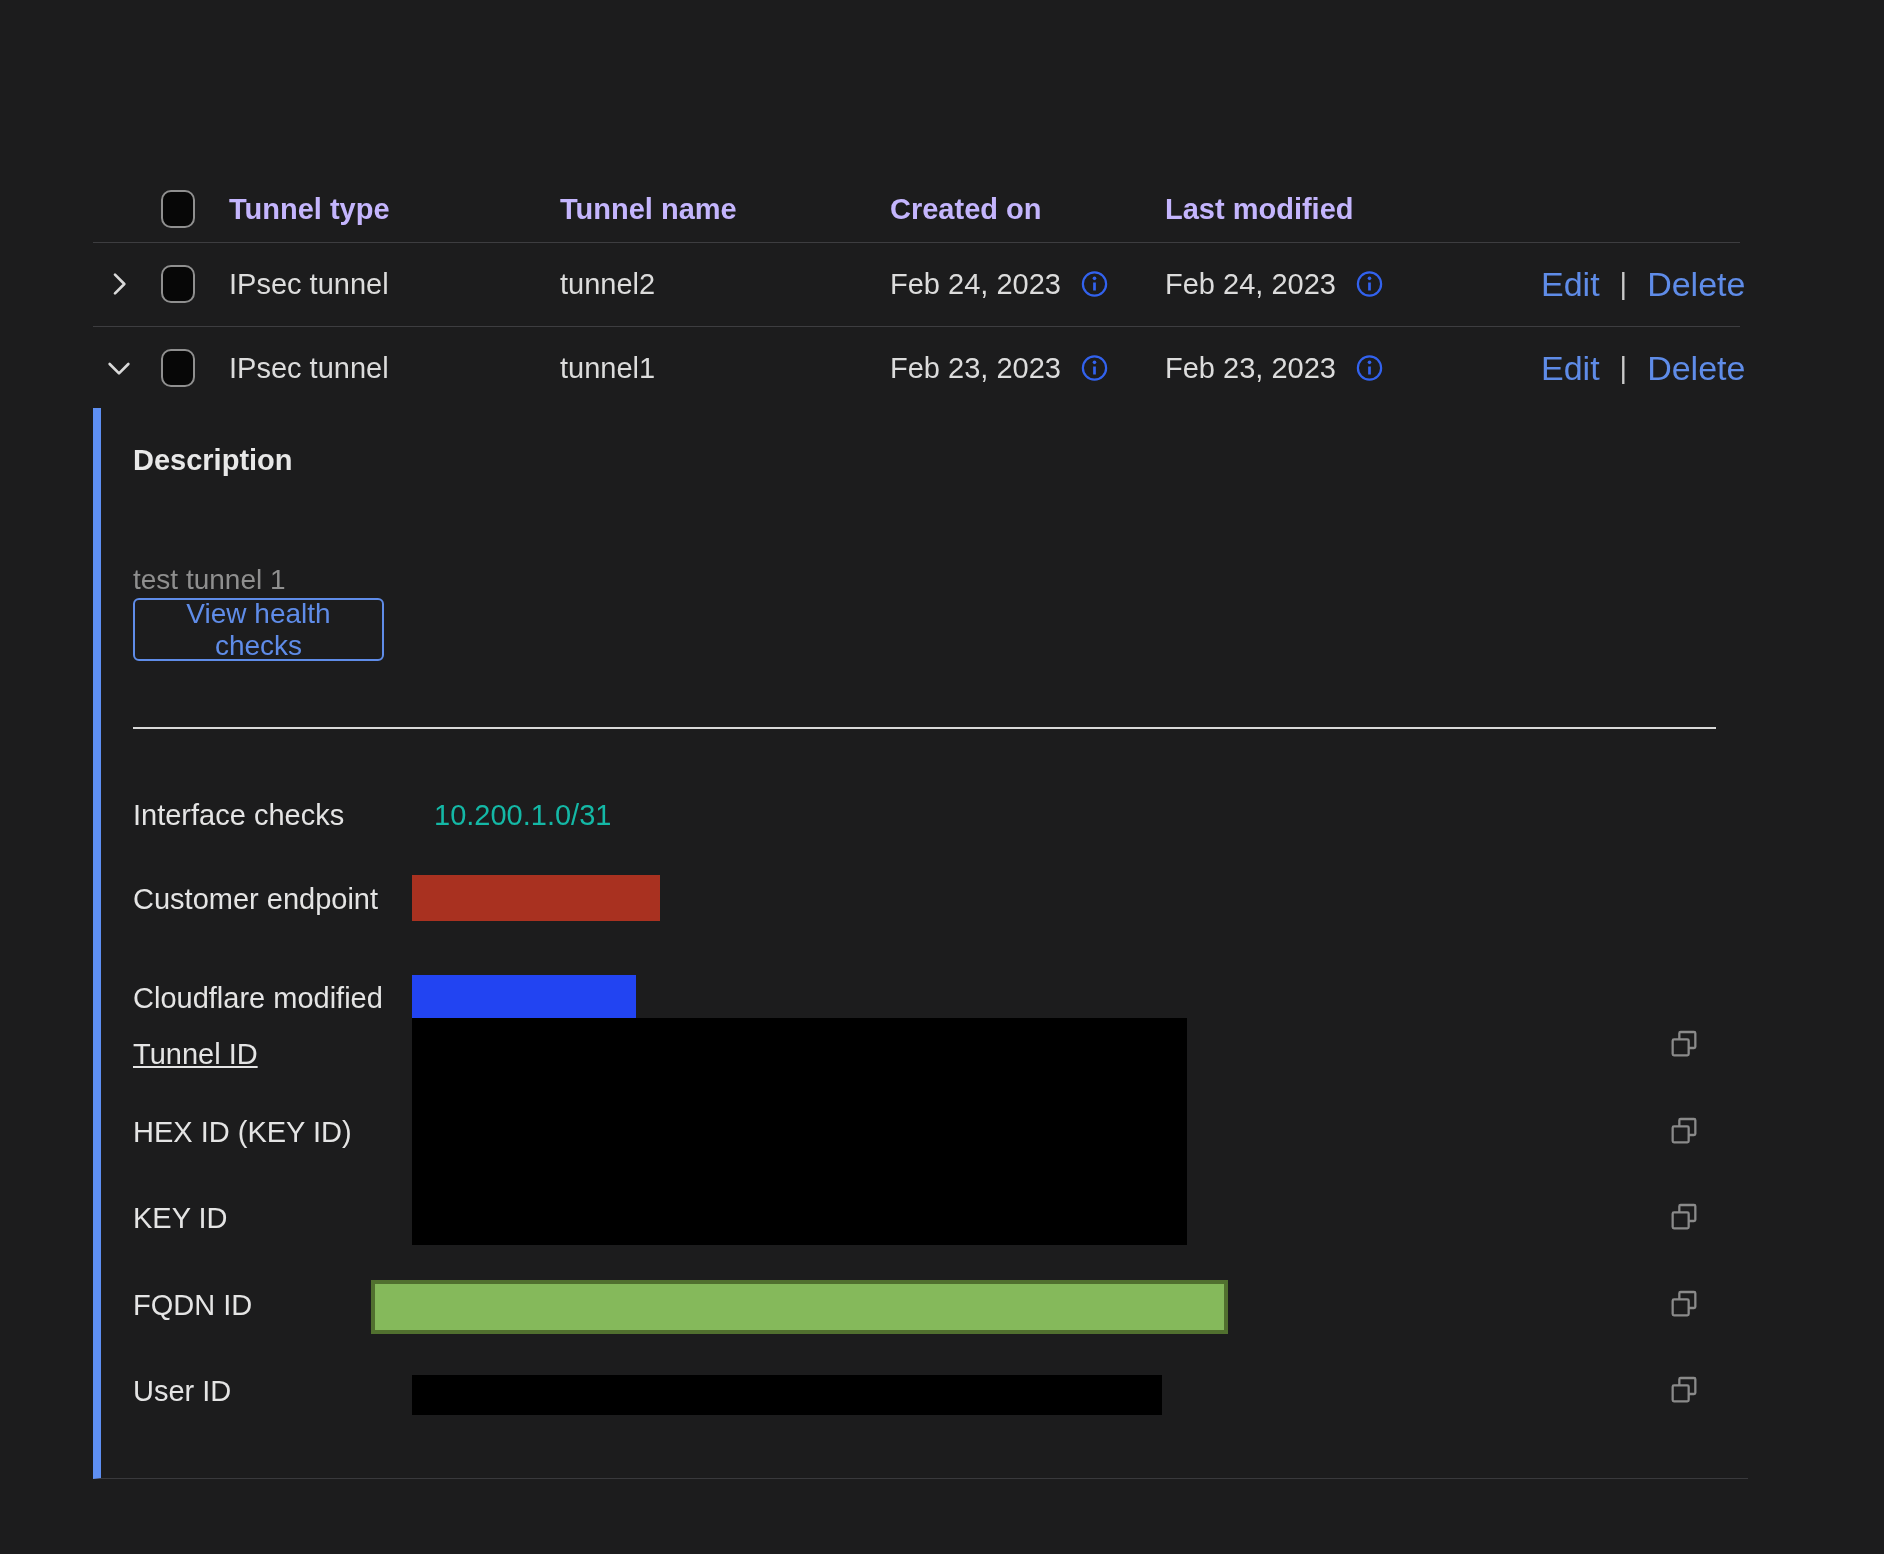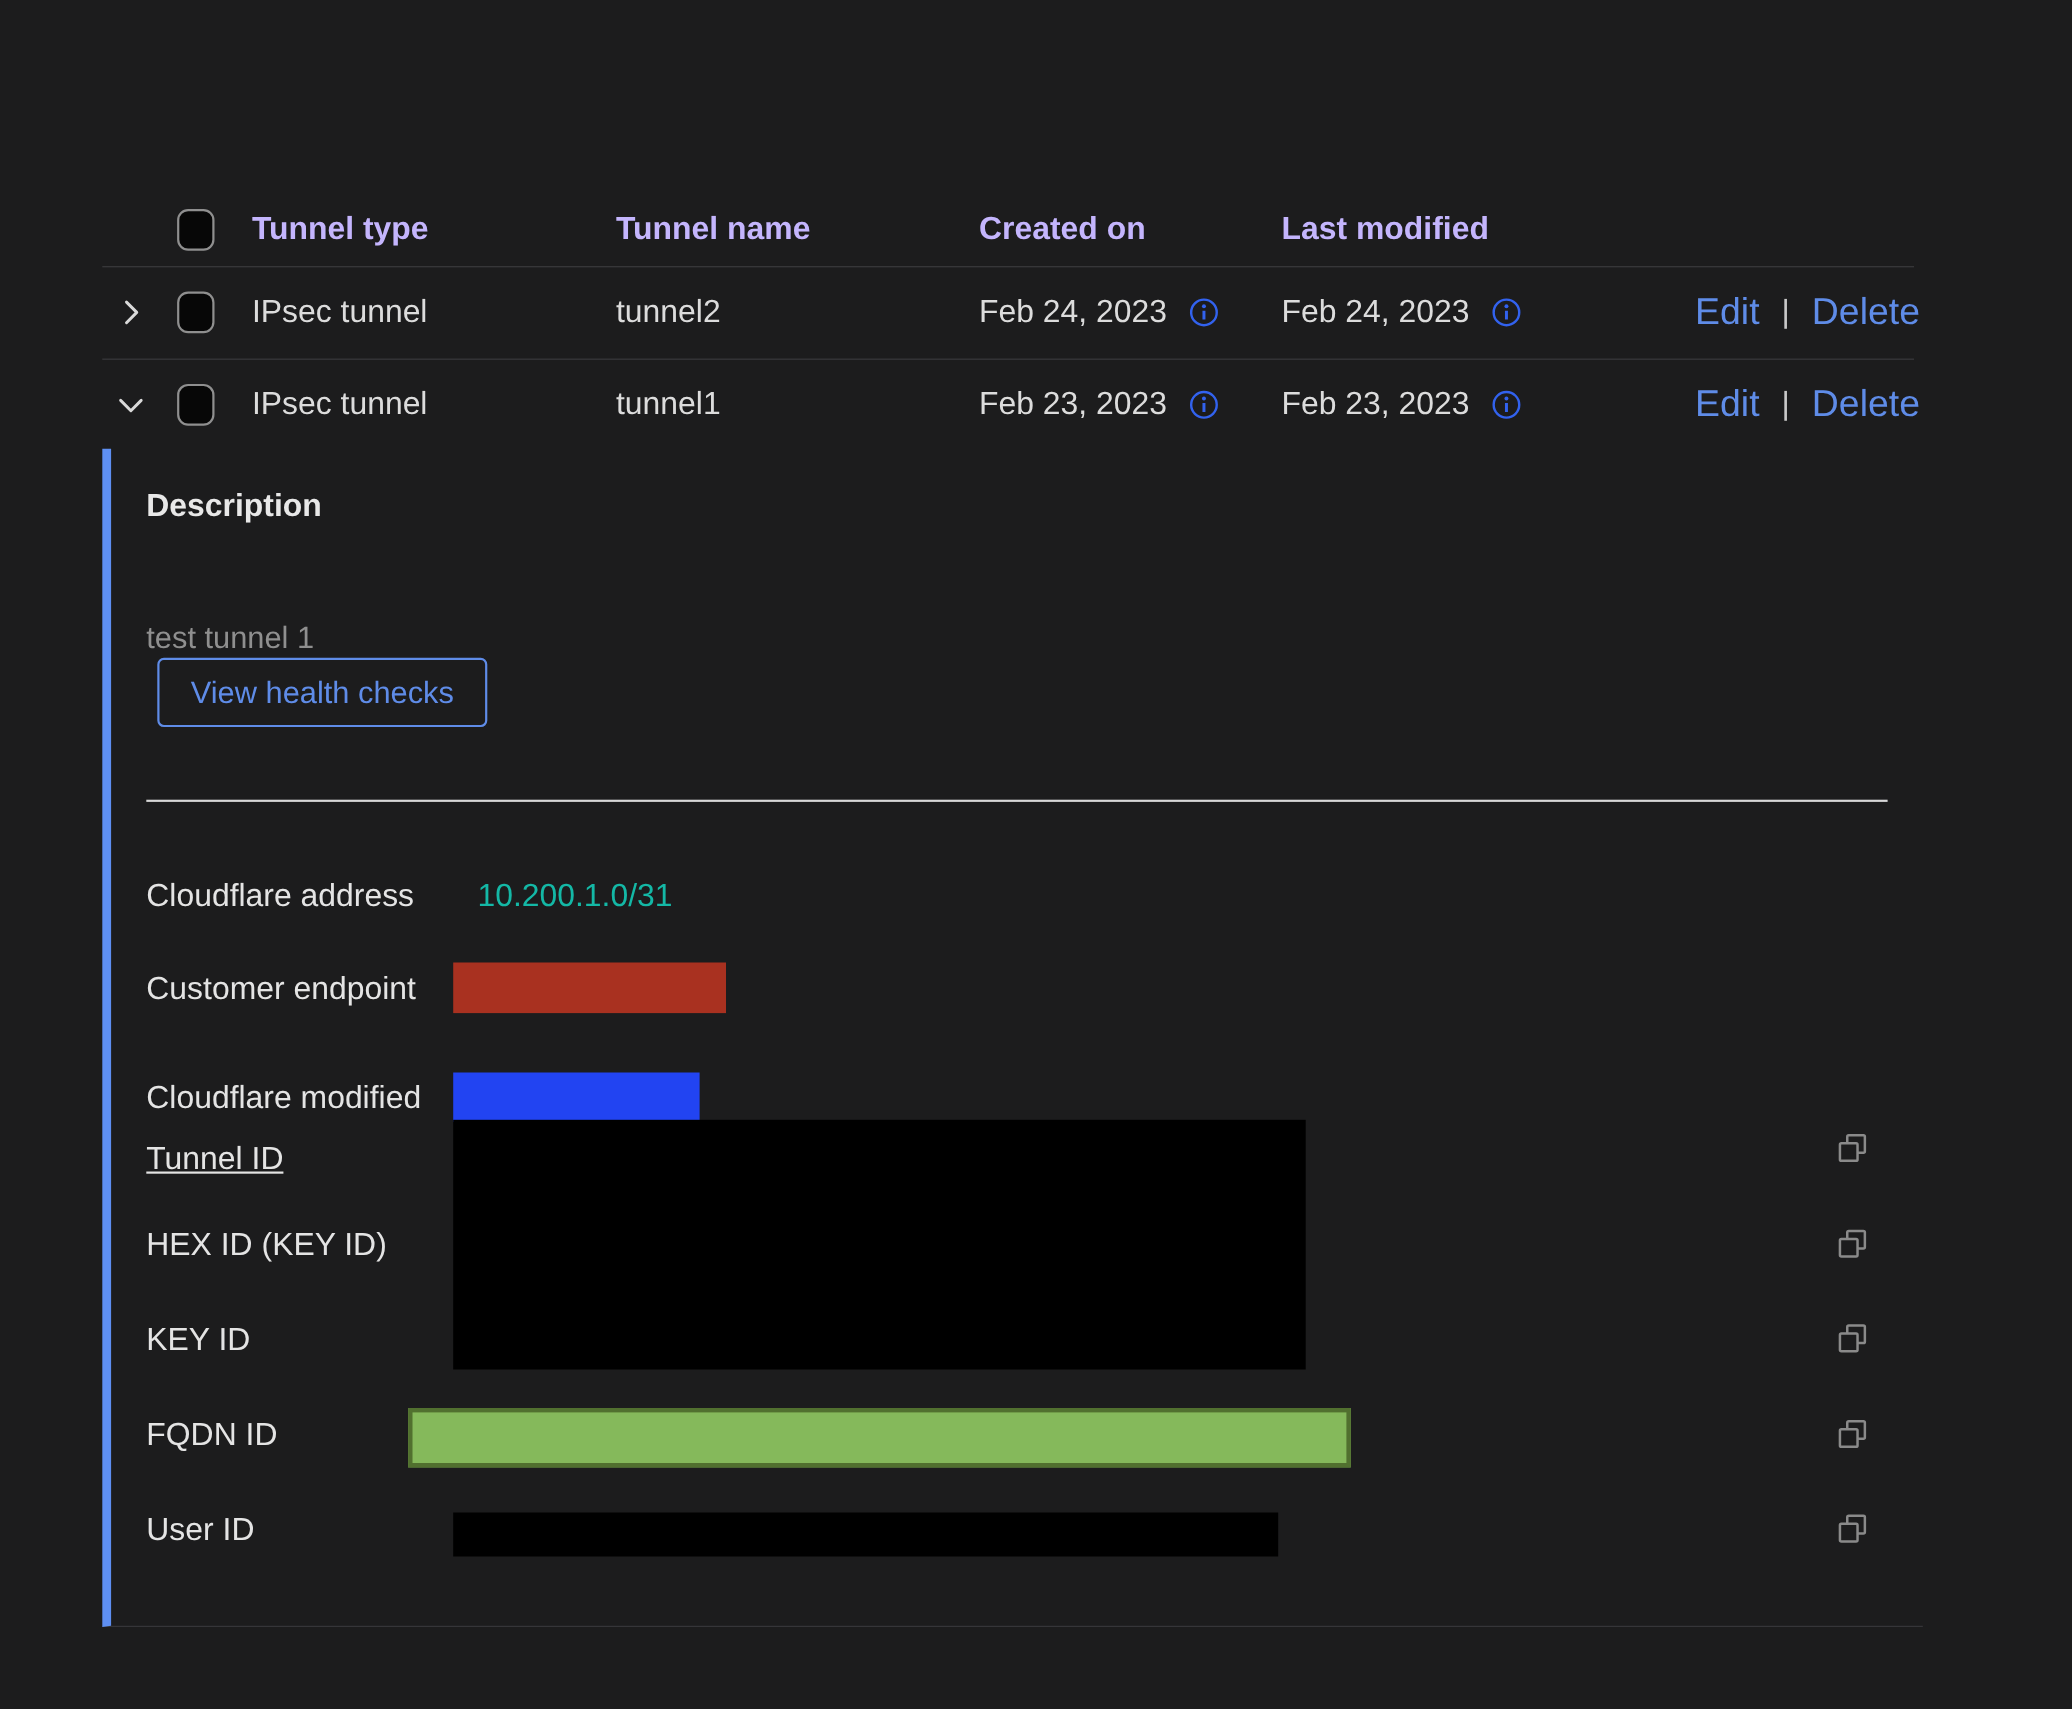--- a/index.html
+++ b/index.html
@@ -82,28 +82,28 @@
     width:1647px;height:1070px;
     border-left:8px solid var(--strip);
     border-bottom:1px solid #39393c;
     box-sizing:content-box;
   }
   .expanded .abs{position:absolute;}
   .desc-label{left:32px;top:36px;font-size:29px;font-weight:600;color:#e8e8e8;text-align:center;}
   .desc-value{left:32px;top:120px;font-size:28px;color:var(--muted);margin-top:36px;}
   .health-btn{
     left:32px;top:190px;
-    width:300px;height:63px;
+    width:251px;height:63px;
     background:transparent;
     border:2px solid var(--accent);
     border-radius:6px;
     color:var(--accent);
     font-size:28px;font-family:inherit;
     display:flex;align-items:center;justify-content:center;
-    cursor:pointer;box-sizing:border-box;margin-left:10px;
+    cursor:pointer;box-sizing:border-box;
   }
   .light-divider{
     left:32px;top:319px;width:1583px;height:2px;background:#d8d8d8;
   }
   .field-label{font-size:29px;color:var(--text);white-space:nowrap;}
   .field-value{font-size:29px;color:#14b8a6;white-space:nowrap;}
   .redact{box-sizing:border-box;}
   .redact-red{left:311px;top:467px;width:248px;height:46px;background:var(--red);}
   .redact-blue{left:311px;top:567px;width:224px;height:45px;background:var(--blue);}
   .redact-black-big{left:311px;top:610px;width:775px;height:227px;background:#000;}
@@ -198,21 +198,21 @@
       <a class="link">Delete</a>
     </div>
   </div>
 
   <div class="expanded">
     <div class="abs desc-label">Description</div>
     <div class="abs desc-value">test tunnel 1</div>
     <button class="abs health-btn">View health checks</button>
     <div class="abs light-divider"></div>
 
-    <div class="abs field-label" style="left:32px;top:391px;">Cloudflare address</div>
+    <div class="abs field-label" style="left:32px;top:391px;">Interface checks</div>
     <div class="abs field-value" style="left:333px;top:391px;">10.200.1.0/31</div>
 
     <div class="abs field-label" style="left:32px;top:475px;">Customer endpoint</div>
     <div class="abs redact redact-red"></div>
 
     <div class="abs field-label" style="left:32px;top:574px;">Cloudflare modified</div>
     <div class="abs redact redact-blue"></div>
 
     <div class="abs redact redact-black-big"></div>
     <div class="abs field-label" style="left:32px;top:630px;text-decoration:underline;">Tunnel ID</div>

